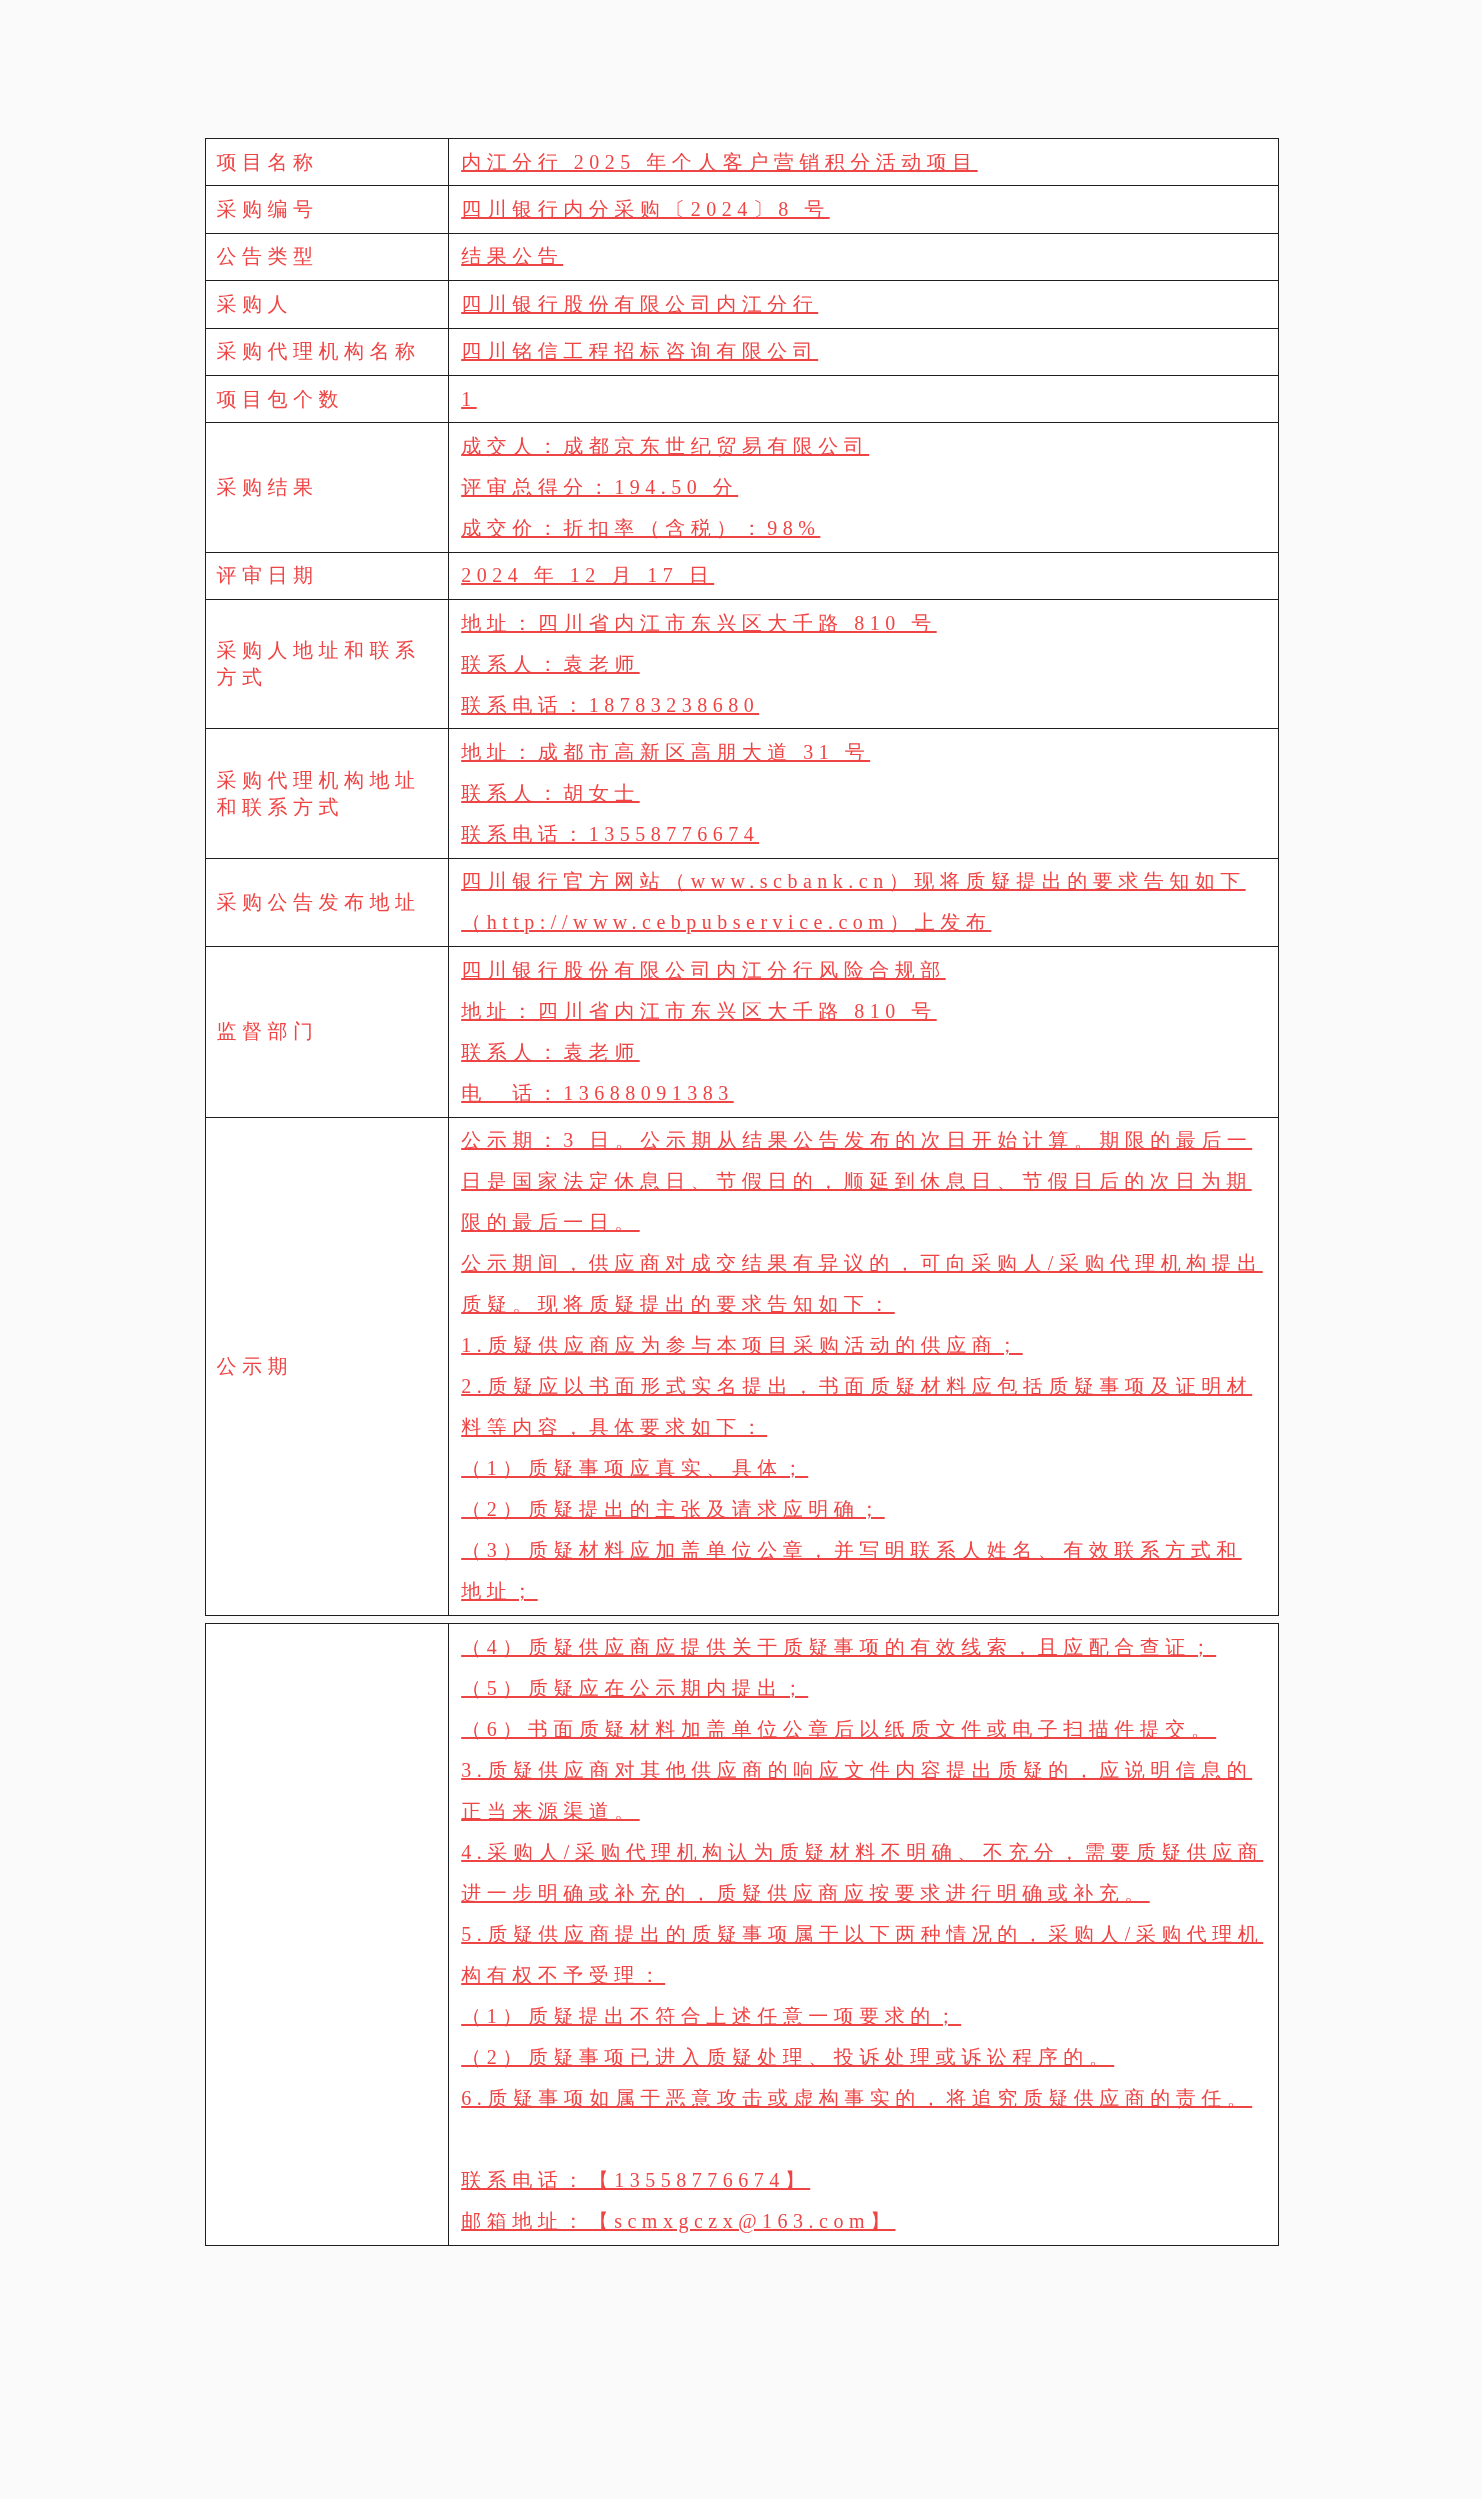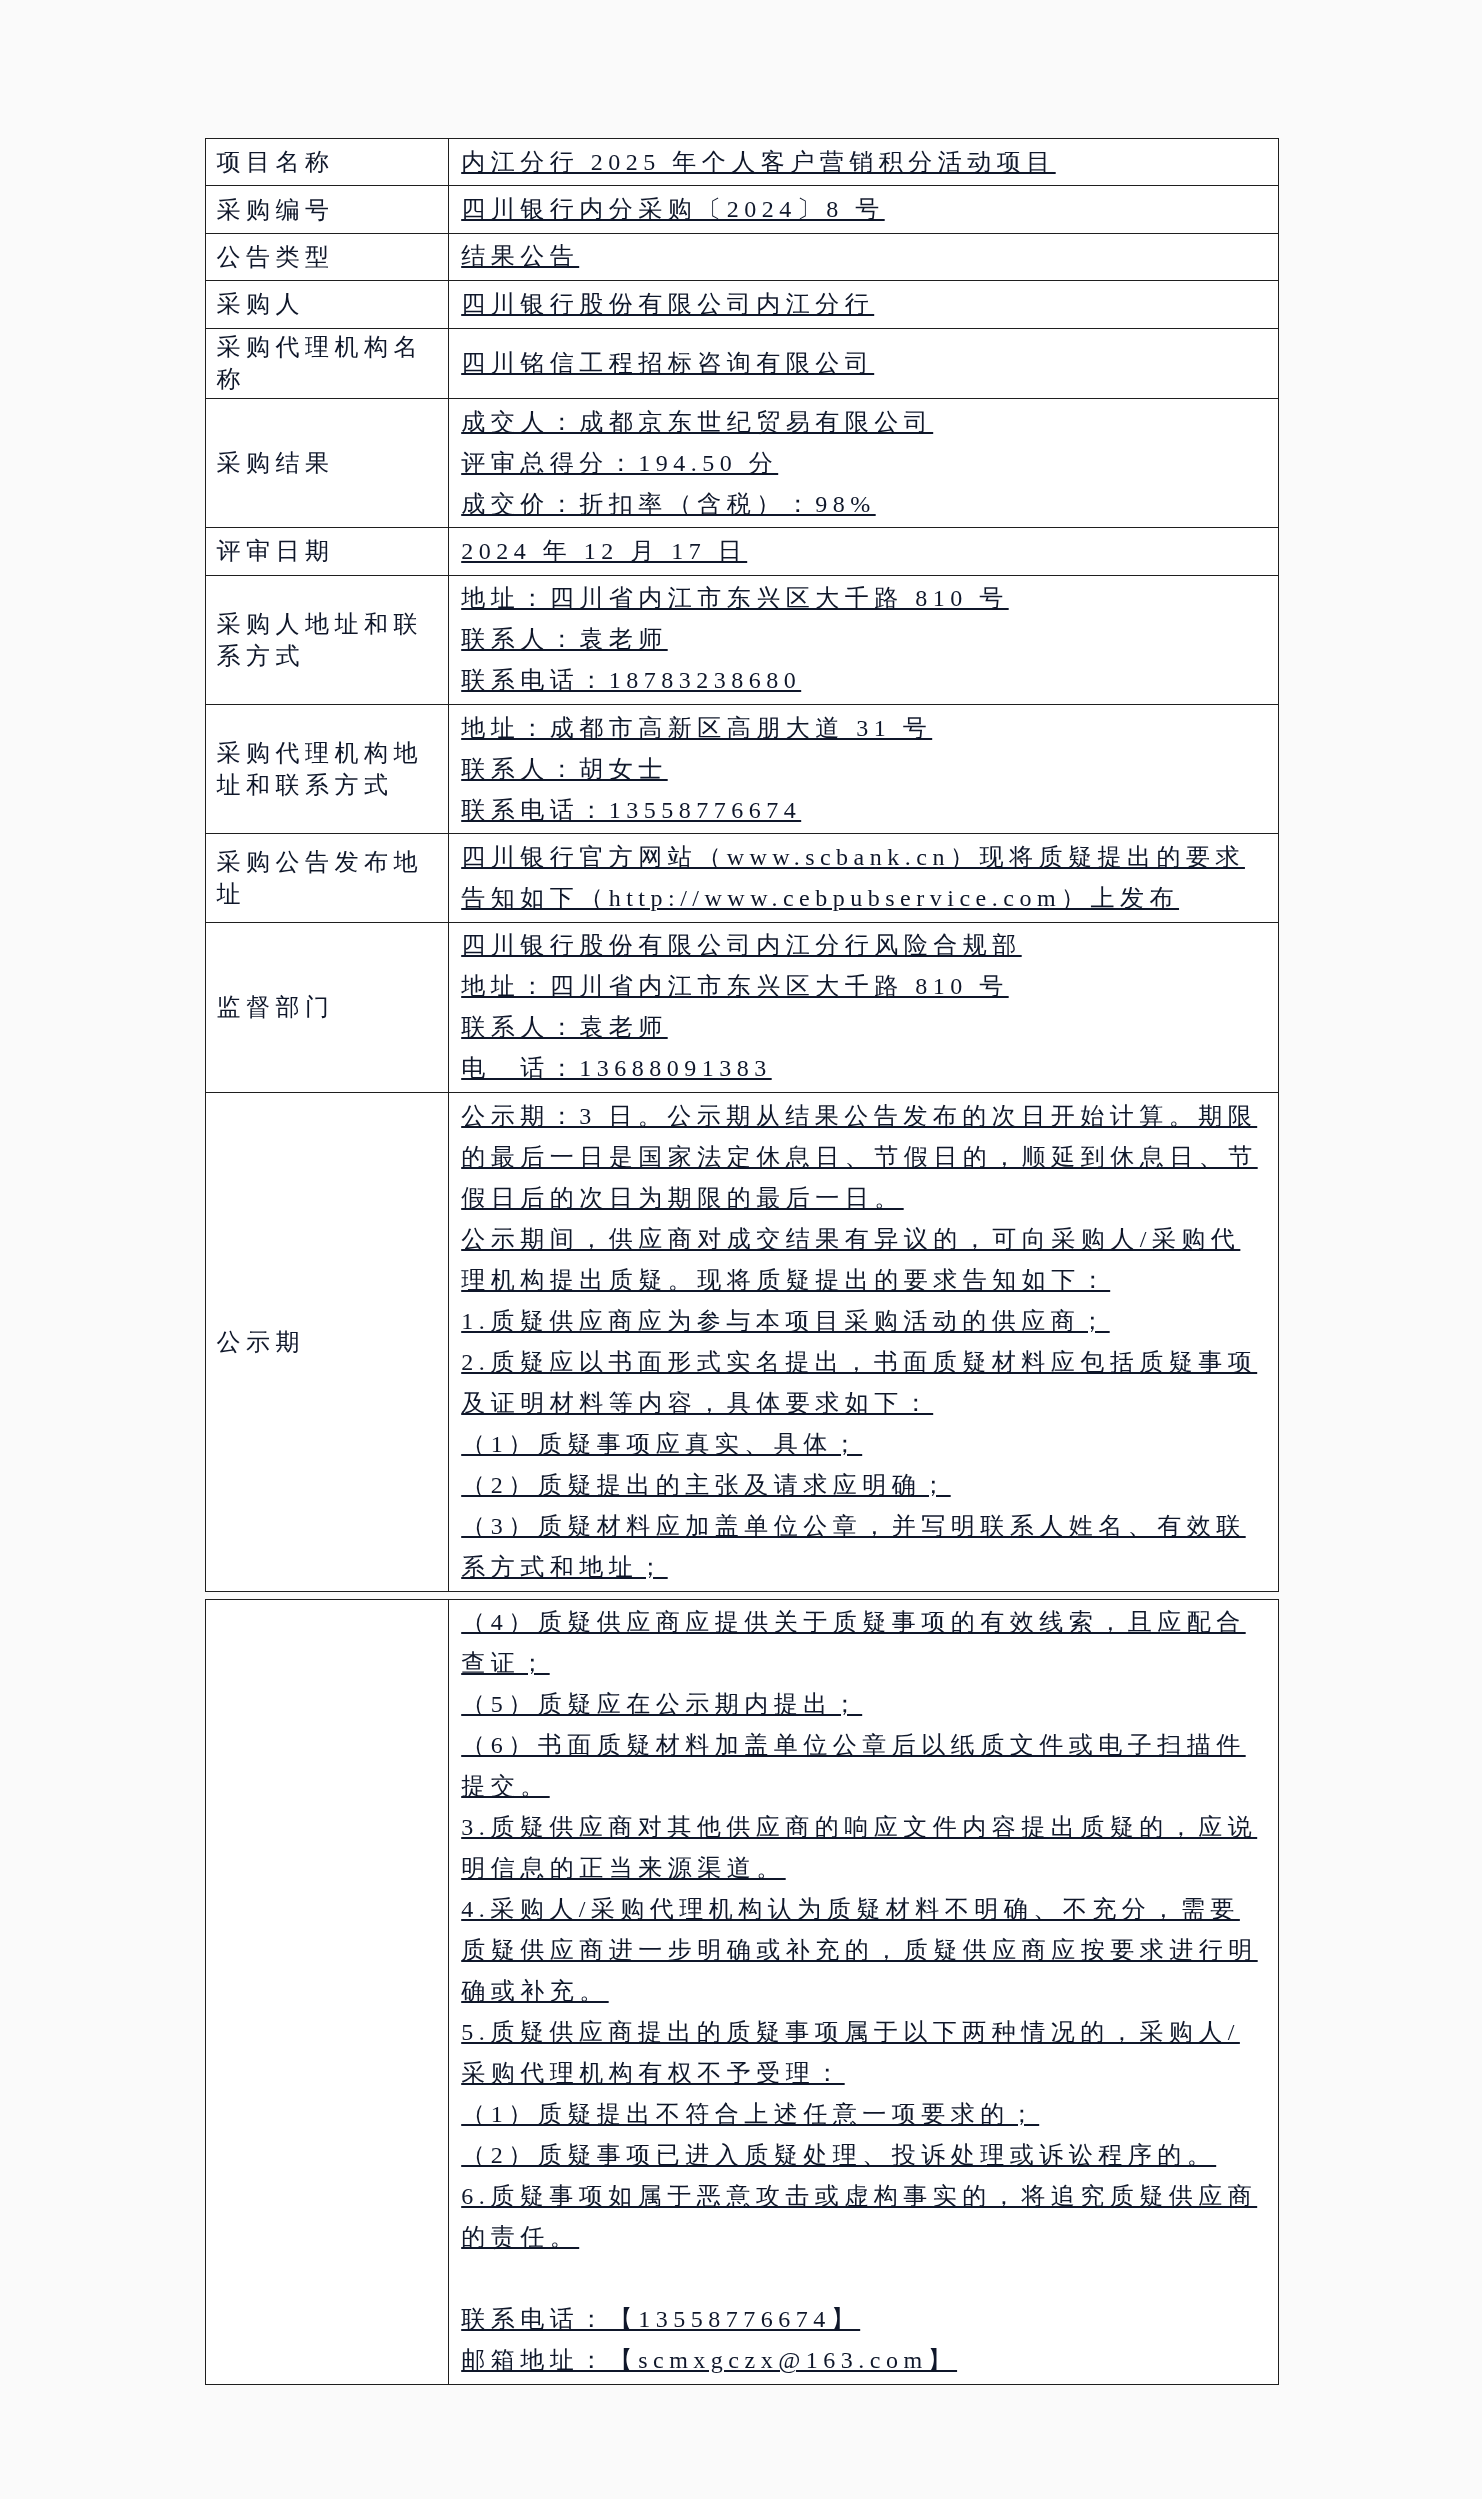--- a/index.html
+++ b/index.html
@@ -20,23 +20,23 @@
   .doc {
     width: 1074px;
     margin: 0 auto;
   }
   table.ann {
     width: 100%;
     border-collapse: collapse;
     table-layout: fixed;
     background: #ffffff;
     border: 1.8px solid #1f1f1f;
-    font-size: 24px;
+    font-size: 20px;
     letter-spacing: 5.5px;
-    color: #0f172a;
+    color: #ef4444;
   }
   table.ann td {
     border: 0.9px solid #1f1f1f;
     vertical-align: middle;
     word-break: break-all;
   }
   col.col-label { width: 243px; }
   td.label-cell  { padding: 2.7px 11px; }
   td.value-cell  { padding: 2.7px 11.8px 2.7px 12.7px; }
   table.ann p {
@@ -80,20 +80,26 @@
           <tr>
             <td class="label-cell">采购人</td>
             <td class="value-cell">
               <p>四川银行股份有限公司内江分行</p>
             </td>
           </tr>
           <tr>
             <td class="label-cell">采购代理机构名称</td>
             <td class="value-cell">
               <p>四川铭信工程招标咨询有限公司</p>
+            </td>
+          </tr>
+          <tr>
+            <td class="label-cell">项目包个数</td>
+            <td class="value-cell">
+              <p>1</p>
             </td>
           </tr>
           <tr>
             <td class="label-cell">采购结果</td>
             <td class="value-cell">
               <p>成交人：成都京东世纪贸易有限公司</p>
               <p>评审总得分：194.50 分</p>
               <p>成交价：折扣率（含税）：98%</p>
             </td>
           </tr>

